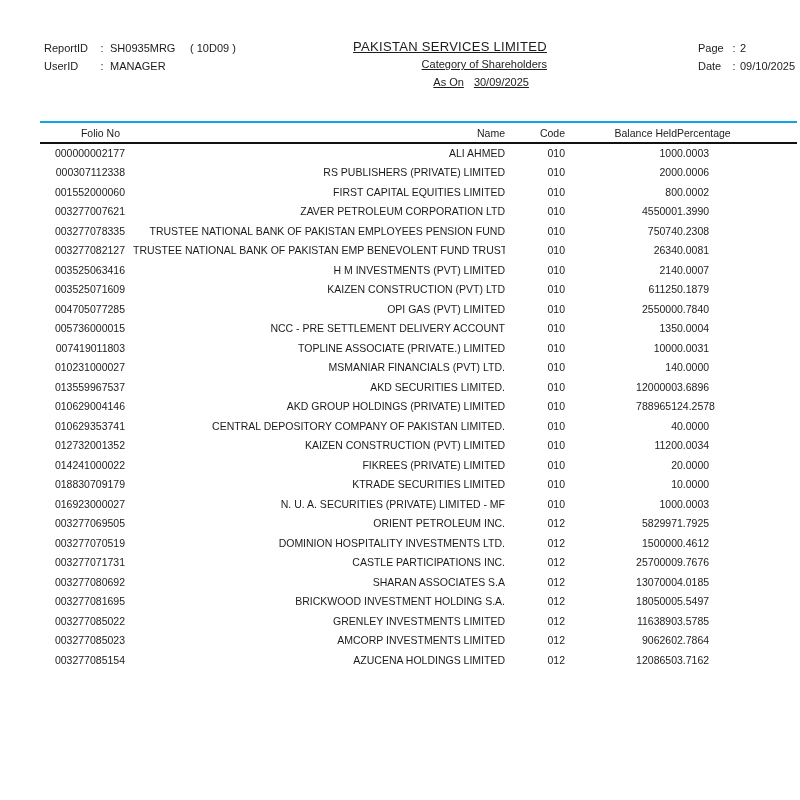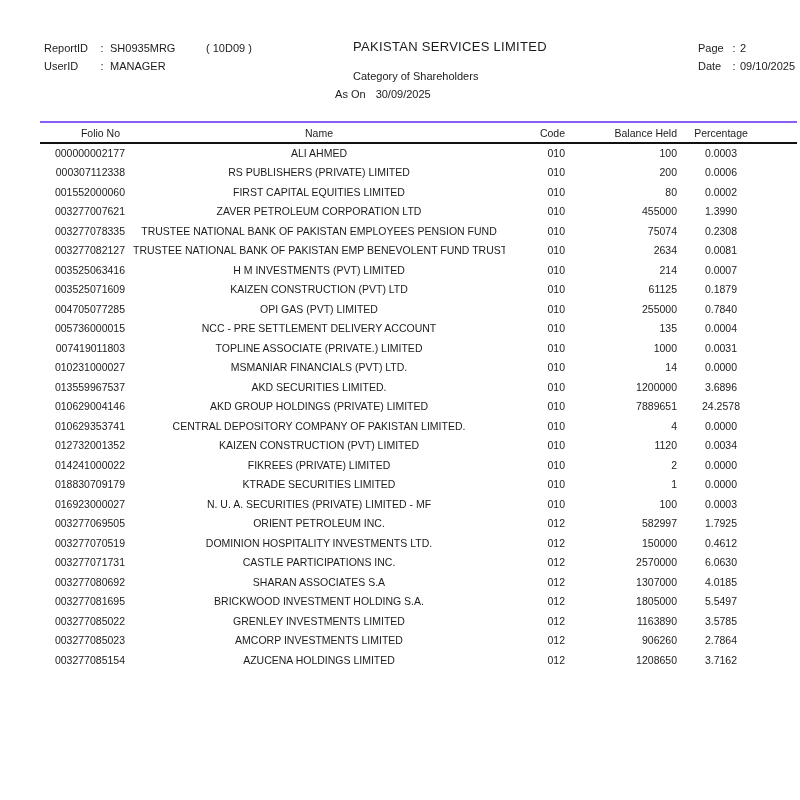--- a/index.html
+++ b/index.html
@@ -6,47 +6,47 @@
   html,body { width:800px; height:800px; background:#ffffff; }
   body { font-family:"Liberation Sans", sans-serif; color:#1c1c1c; }
   .page { position:relative; width:800px; height:800px; background:#fff; overflow:hidden; }
 
   
   .hdr-left  { position:absolute; left:44px;  top:39px; font-size:11px; }
   .hdr-left .row { display:flex; height:18px; align-items:center; }
   .hdr-left .lbl   { display:inline-block; width:50px; }
   .hdr-left .colon { display:inline-block; width:16px; text-align:center; }
   .hdr-left .val   { display:inline-block; width:80px; }
-  .hdr-left .term  { display:inline-block;margin-left:16px; }
-
-  .hdr-center { position:absolute; left:450px; top:39px; transform:translateX(-50%); text-align:left; white-space:nowrap; }
+  .hdr-left .term  { display:inline-block; }
+
+  .hdr-center { position:absolute; left:450px; top:39px; transform:translateX(-50%); text-align:right; white-space:nowrap;text-decoration:underline; }
   .hdr-center .title    { font-size:13px; line-height:16px; letter-spacing:0.3px; }
-  .hdr-center .subtitle { font-size:11px; line-height:18px;margin-top:12px; }
+  .hdr-center .subtitle { font-size:11px; line-height:18px; }
   .hdr-center .ason     { font-size:11px; line-height:18px; position:relative; left:-18px; }
   .hdr-center .ason .gap { display:inline-block; width:10px; }
 
   .hdr-right { position:absolute; left:698px; top:39px; font-size:11px; }
   .hdr-right .row { display:flex; height:18px; align-items:center; }
   .hdr-right .lbl   { display:inline-block; width:30px; }
   .hdr-right .colon { display:inline-block; width:12px; text-align:center; }
   .hdr-right .val   { display:inline-block; }
 
   
   .table-wrap { position:absolute; left:40px; top:121px; width:757px; }
   table { width:757px; border-collapse:collapse; table-layout:fixed; font-size:10.5px; }
-  thead tr { height:21px; border-top:2px solid #8b5cf6; border-bottom:2px solid #111; }
+  thead tr { height:21px; border-top:2px solid #0ea5e9; border-bottom:2px solid #111; }
   tbody tr { height:19.5px; }
   th { font-weight:normal; vertical-align:middle; }
   td { vertical-align:middle; white-space:nowrap; overflow:hidden; }
   .col-folio   { text-align:right; }
   th.col-folio { padding-right:5px; }
-  .col-name    { text-align:center; padding-left:8px; }
+  .col-name    { text-align:right; padding-left:8px; }
   .col-code    { text-align:right; }
   .col-balance { text-align:right; }
-  .col-pct     { text-align:center; padding-right:32px; }
+  .col-pct     { text-align:left; padding-right:32px; }
 </style>
 </head>
 <body>
 
 <div class="page">
 
   <div class="hdr-left">
     <div class="row">
       <span class="lbl">ReportID</span>
       <span class="colon">:</span>
@@ -245,21 +245,21 @@
             <td class="col-name">DOMINION HOSPITALITY INVESTMENTS LTD.</td>
             <td class="col-code">012</td>
             <td class="col-balance">150000</td>
             <td class="col-pct">0.4612</td>
           </tr>
           <tr>
             <td class="col-folio">003277071731</td>
             <td class="col-name">CASTLE PARTICIPATIONS INC.</td>
             <td class="col-code">012</td>
             <td class="col-balance">2570000</td>
-            <td class="col-pct">6.0630</td>
+            <td class="col-pct">9.7676</td>
           </tr>
           <tr>
             <td class="col-folio">003277080692</td>
             <td class="col-name">SHARAN ASSOCIATES S.A</td>
             <td class="col-code">012</td>
             <td class="col-balance">1307000</td>
             <td class="col-pct">4.0185</td>
           </tr>
           <tr>
             <td class="col-folio">003277081695</td>

